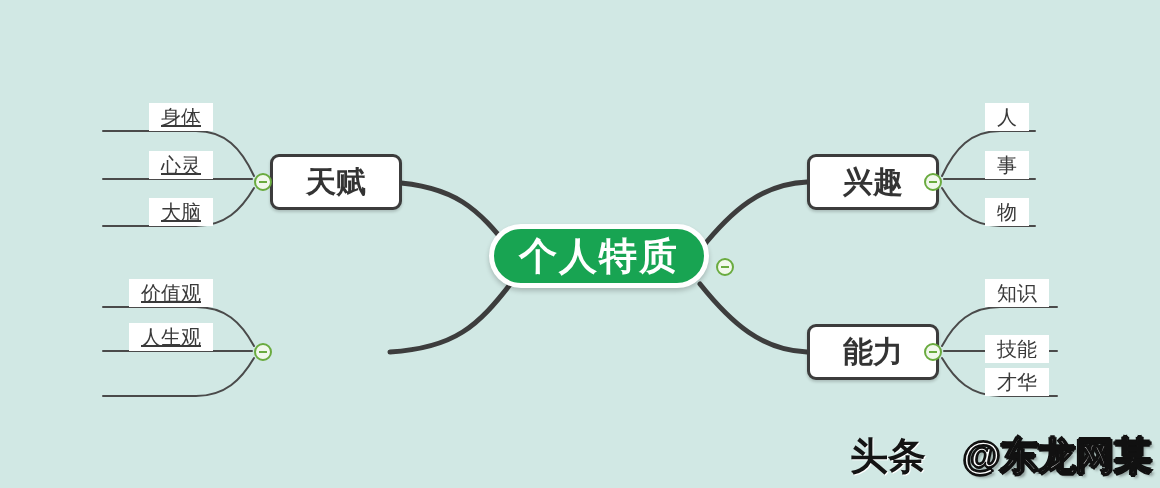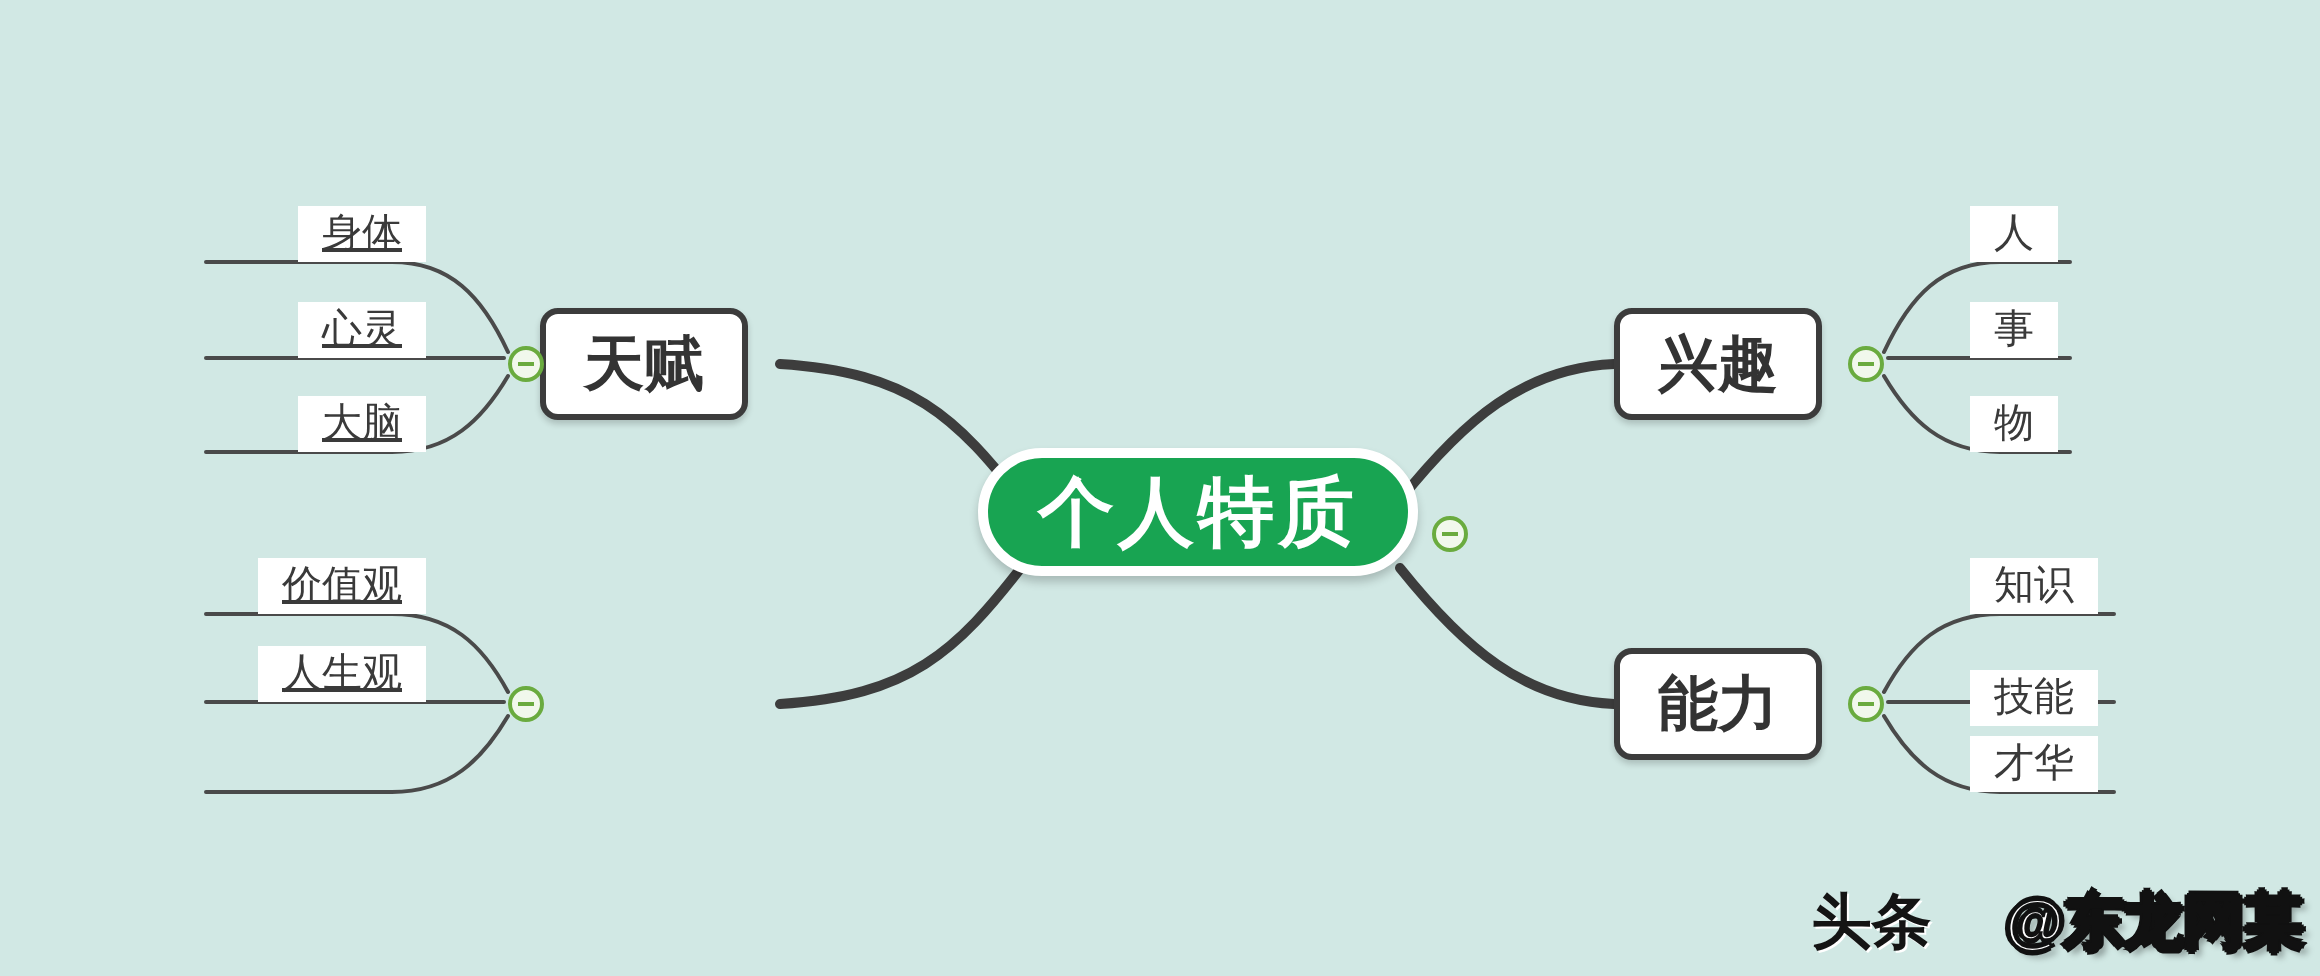--- a/index.html
+++ b/index.html
@@ -23,21 +23,21 @@
     color:#3a3a3a;
     font-size:20px;
     white-space:nowrap;
     cursor:pointer;
   }
   .leaf.left{right:947px;text-align:center;text-decoration:underline;}
   .leaf.right{left:985px;text-align:center;}
 
   .branch{
     position:absolute;z-index:3;
-    width:104px;height:56px;
+    width:132px;height:56px;
     box-sizing:border-box;
     background:#ffffff;
     border:3px solid #3c3c3c;
     border-radius:9px;
     color:#333333;
     font-size:30px;font-weight:bold;
     display:flex;align-items:center;justify-content:center;
     box-shadow:0 2px 3px rgba(0,0,0,.18);
     cursor:pointer;
   }
@@ -71,21 +71,21 @@
     position:absolute;
     left:3px;top:6px;
     width:8px;height:2px;
     background:#6aab3f;
   }
 
   .watermark{
     position:absolute;z-index:5;
     right:8px;bottom:6px;
     display:flex;align-items:flex-start;gap:8px;
-    font-size:30px;font-weight:bold;
+    font-size:38px;font-weight:bold;
     white-space:nowrap;
   }
   .wm-solid{
     color:#141414;
     text-shadow:1px 1px 0 #ffffff;
   }
   .wm-outline{
     color:#ffffff;
     -webkit-text-stroke:1.5px #111111;
     text-shadow:-2px 0 #111,2px 0 #111,0 -2px #111,0 2px #111,3px 3px 3px rgba(0,0,0,.35);

